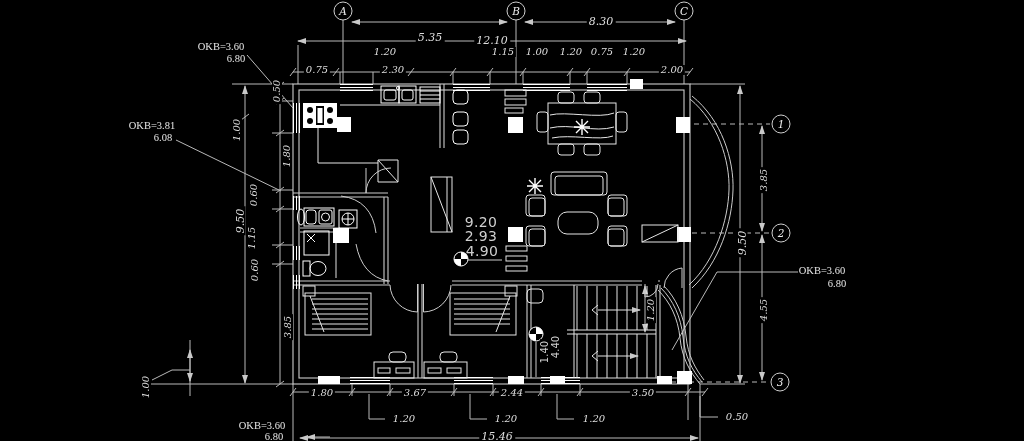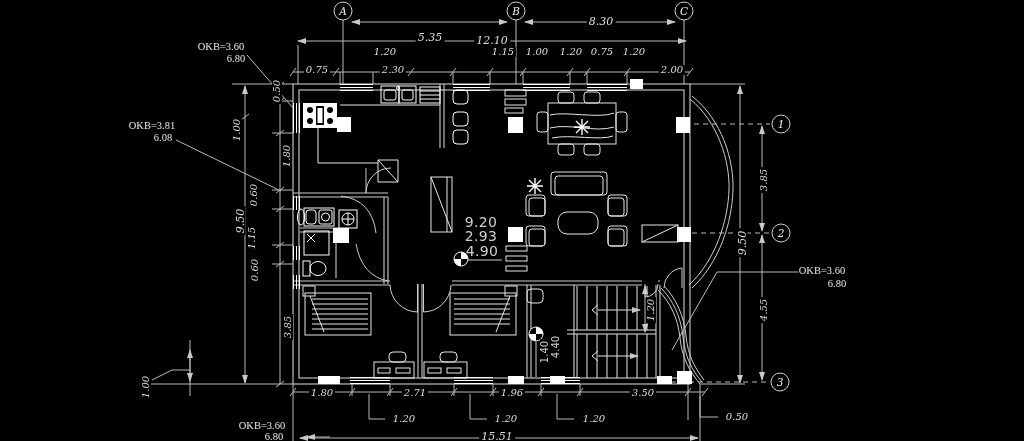--- a/index.html
+++ b/index.html
@@ -349,28 +349,28 @@
 <span class="lbl v" style="left:288px;top:327px">3.85</span>
 <span class="lbl v big" style="left:240px;top:221px">9.50</span>
 <span class="lbl v" style="left:146px;top:387px">1.00</span>
 
 <span class="lbl v" style="left:764px;top:180px">3.85</span>
 <span class="lbl v" style="left:764px;top:310px">4.55</span>
 <span class="lbl v big" style="left:742px;top:243px">9.50</span>
 <span class="lbl v" style="left:651px;top:310px">1.20</span>
 
 <span class="lbl" style="left:322px;top:393px">1.80</span>
-<span class="lbl" style="left:415px;top:393px">2.71</span>
-<span class="lbl" style="left:512px;top:393px">1.96</span>
+<span class="lbl" style="left:415px;top:393px">3.67</span>
+<span class="lbl" style="left:512px;top:393px">2.44</span>
 <span class="lbl" style="left:643px;top:393px">3.50</span>
 <span class="lbl" style="left:404px;top:419px">1.20</span>
 <span class="lbl" style="left:506px;top:419px">1.20</span>
 <span class="lbl" style="left:594px;top:419px">1.20</span>
 <span class="lbl" style="left:737px;top:417px">0.50</span>
-<span class="lbl big" style="left:497px;top:436px">15.51</span>
+<span class="lbl big" style="left:497px;top:436px">15.46</span>
 
 <span class="lbl okb" style="left:221px;top:47px">OKB=3.60</span>
 <span class="lbl okb" style="left:236px;top:59px">6.80</span>
 <span class="lbl okb" style="left:152px;top:126px">OKB=3.81</span>
 <span class="lbl okb" style="left:163px;top:138px">6.08</span>
 <span class="lbl okb" style="left:822px;top:271px">OKB=3.60</span>
 <span class="lbl okb" style="left:837px;top:284px">6.80</span>
 <span class="lbl okb" style="left:262px;top:426px">OKB=3.60</span>
 <span class="lbl okb" style="left:274px;top:437px">6.80</span>
 

